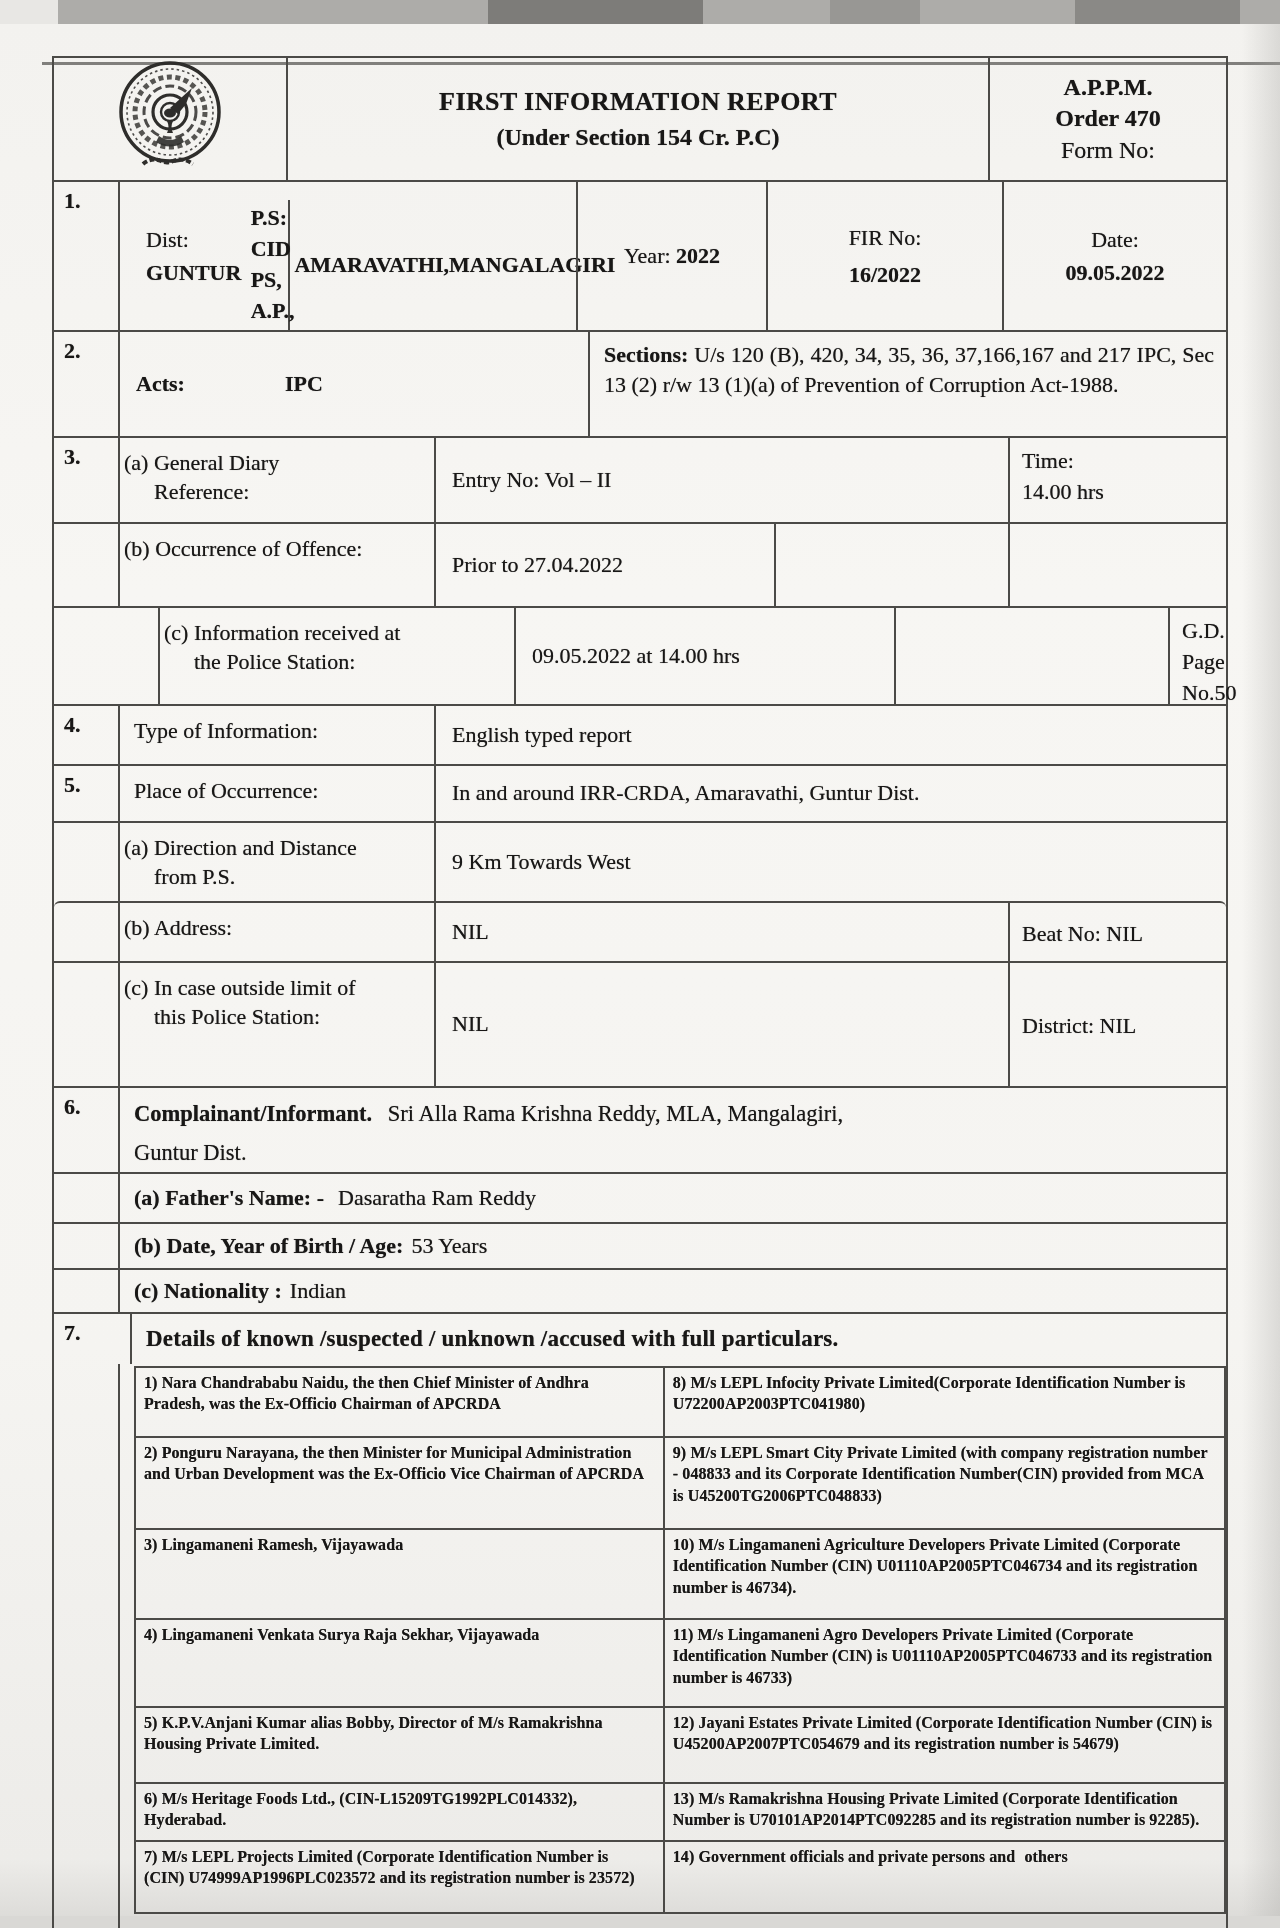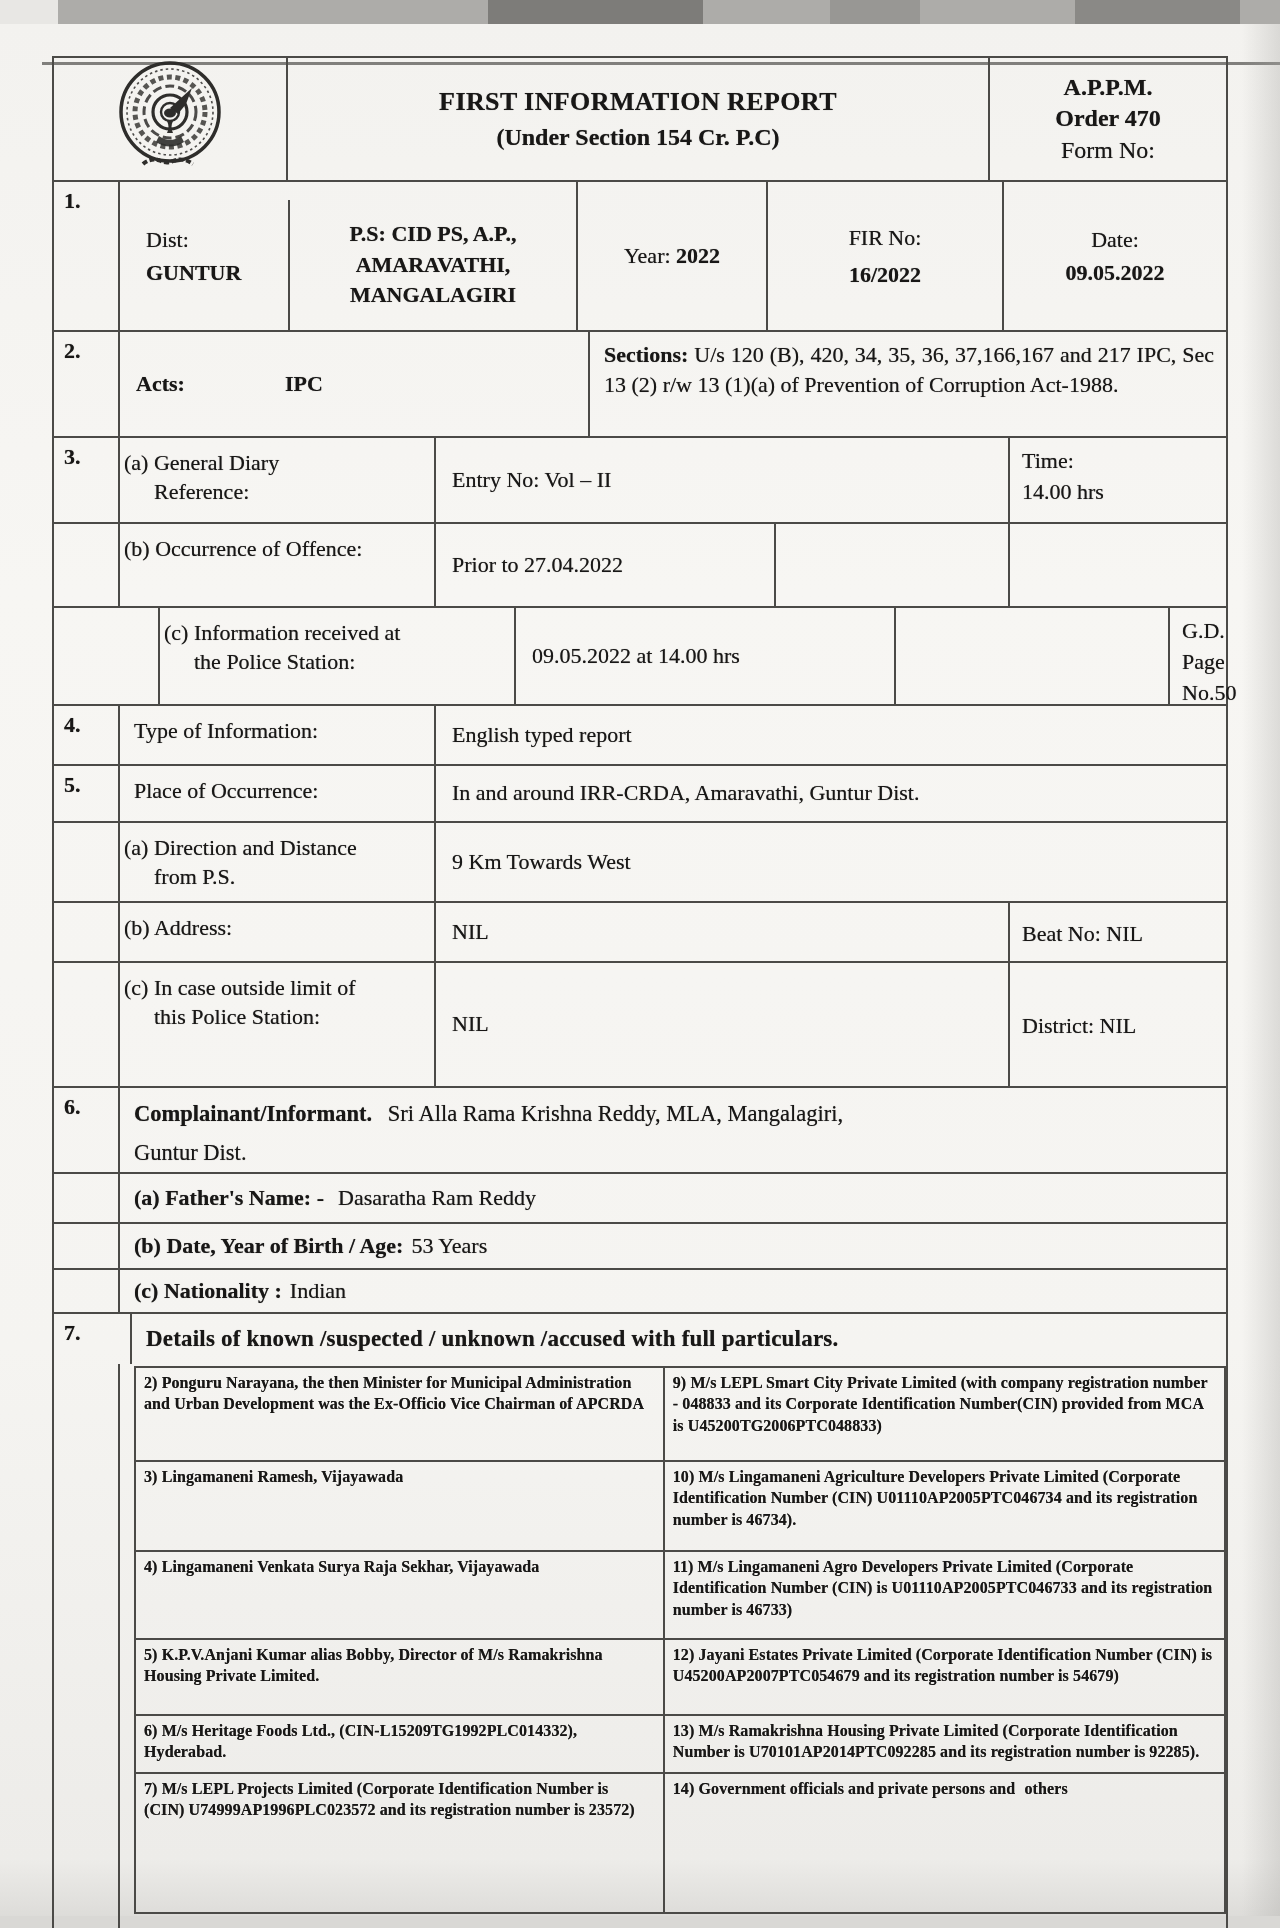--- a/index.html
+++ b/index.html
@@ -47,21 +47,21 @@
   .title-cell{flex:1;display:flex;flex-direction:column;align-items:center;justify-content:center;line-height:1.45;}
   .title-l1{font-size:26px;font-weight:700;letter-spacing:.4px;}
   .title-l2{font-size:24px;font-weight:700;}
   .appm-cell{width:238px;flex:0 0 238px;display:flex;flex-direction:column;align-items:center;justify-content:center;line-height:1.3;}
   .appm-l{font-size:24px;font-weight:700;}
   .appm-form{font-size:24px;font-weight:400;}
 
   
   .h-r1{height:150px;}
   .dist-cell{width:170px;flex:0 0 170px;display:flex;flex-direction:column;justify-content:center;padding-left:26px;line-height:1.5;}
-  .ps-cell{width:288px;flex:0 0 288px;display:flex;flex-direction:column;align-items:center;justify-content:center;line-height:1.4;font-weight:700;font-size:22px;margin-top:18px;}
+  .ps-cell{width:288px;flex:0 0 288px;display:flex;align-items:center;justify-content:center;line-height:1.4;font-weight:700;font-size:22px;margin-top:18px;}
   .year-cell{width:190px;flex:0 0 190px;}
   .fir-cell{width:236px;flex:0 0 236px;display:flex;flex-direction:column;align-items:center;justify-content:center;line-height:1.7;}
   .date-cell{flex:1;display:flex;flex-direction:column;align-items:center;justify-content:center;line-height:1.5;}
   .fs22{font-size:22px;}
 
   
   .h-r2{height:106px;}
   .acts-cell{width:470px;flex:0 0 470px;display:flex;align-items:center;padding-left:16px;gap:100px;font-size:22px;}
   .sections-cell{flex:1;font-size:22px;line-height:1.38;padding:8px 12px 4px 14px;text-align:justify;}
 
@@ -72,21 +72,21 @@
   .col-lbl{width:316px;flex:0 0 316px;}
   .col-val{width:574px;flex:0 0 574px;padding:6px 6px 6px 16px;}
   .col-val-n{width:340px;flex:0 0 340px;padding:6px 6px 6px 16px;}
   .col-gap{width:234px;flex:0 0 234px;}
   .col-last{flex:1;font-size:22px;line-height:1.4;padding:8px 4px 4px 12px;}
 
   
   .h-r4{height:60px;}
   .h-r5{height:57px;}
   .h-r5a{height:80px;}
-  .h-r5b{height:60px;}
+  .h-r5b{height:60px;border-radius:6px;}
   .h-r5c{height:125px;}
   .col-wide{flex:1;padding:6px 10px 6px 16px;}
 
   
   .h-r6{height:86px;}
   .h-r6s{height:50px;}
   .h-r6b{height:46px;}
   .h-r6c{height:44px;}
   .r6-main{flex:1;font-size:22.5px;line-height:1.75;padding:6px 14px 2px 14px;}
   .r6-sub{flex:1;font-size:22px;display:flex;align-items:center;padding-left:14px;gap:14px;}
@@ -284,20 +284,24 @@
     <div class="tr h-r7h">
       <div class="td num">7.</div>
       <div class="td r7-head">Details of known /suspected / unknown /accused with full particulars.</div>
     </div>
 
     <div class="tr h-r7b">
       <div class="td num"></div>
       <div class="td r7-body">
         <div class="subtable">
 
+          <div class="st-r st1">
+            <div class="st-l st-txt">1) Nara Chandrababu Naidu, the then Chief Minister of Andhra Pradesh, was the Ex-Officio Chairman of APCRDA</div>
+            <div class="st-rt st-txt">8) M/s LEPL Infocity Private Limited(Corporate Identification Number is U72200AP2003PTC041980)</div>
+          </div>
 
           <div class="st-r st2">
             <div class="st-l st-txt">2) Ponguru Narayana, the then Minister for Municipal Administration and Urban Development was the Ex-Officio Vice Chairman of APCRDA</div>
             <div class="st-rt st-txt">9) M/s LEPL  Smart City Private Limited (with company registration number - 048833 and its Corporate Identification Number(CIN) provided from MCA is U45200TG2006PTC048833)</div>
           </div>
 
           <div class="st-r st3">
             <div class="st-l st-txt">3) Lingamaneni Ramesh, Vijayawada</div>
             <div class="st-rt st-txt">10) M/s Lingamaneni Agriculture Developers Private Limited (Corporate Identification Number (CIN) U01110AP2005PTC046734 and its registration number is 46734).</div>
           </div>

